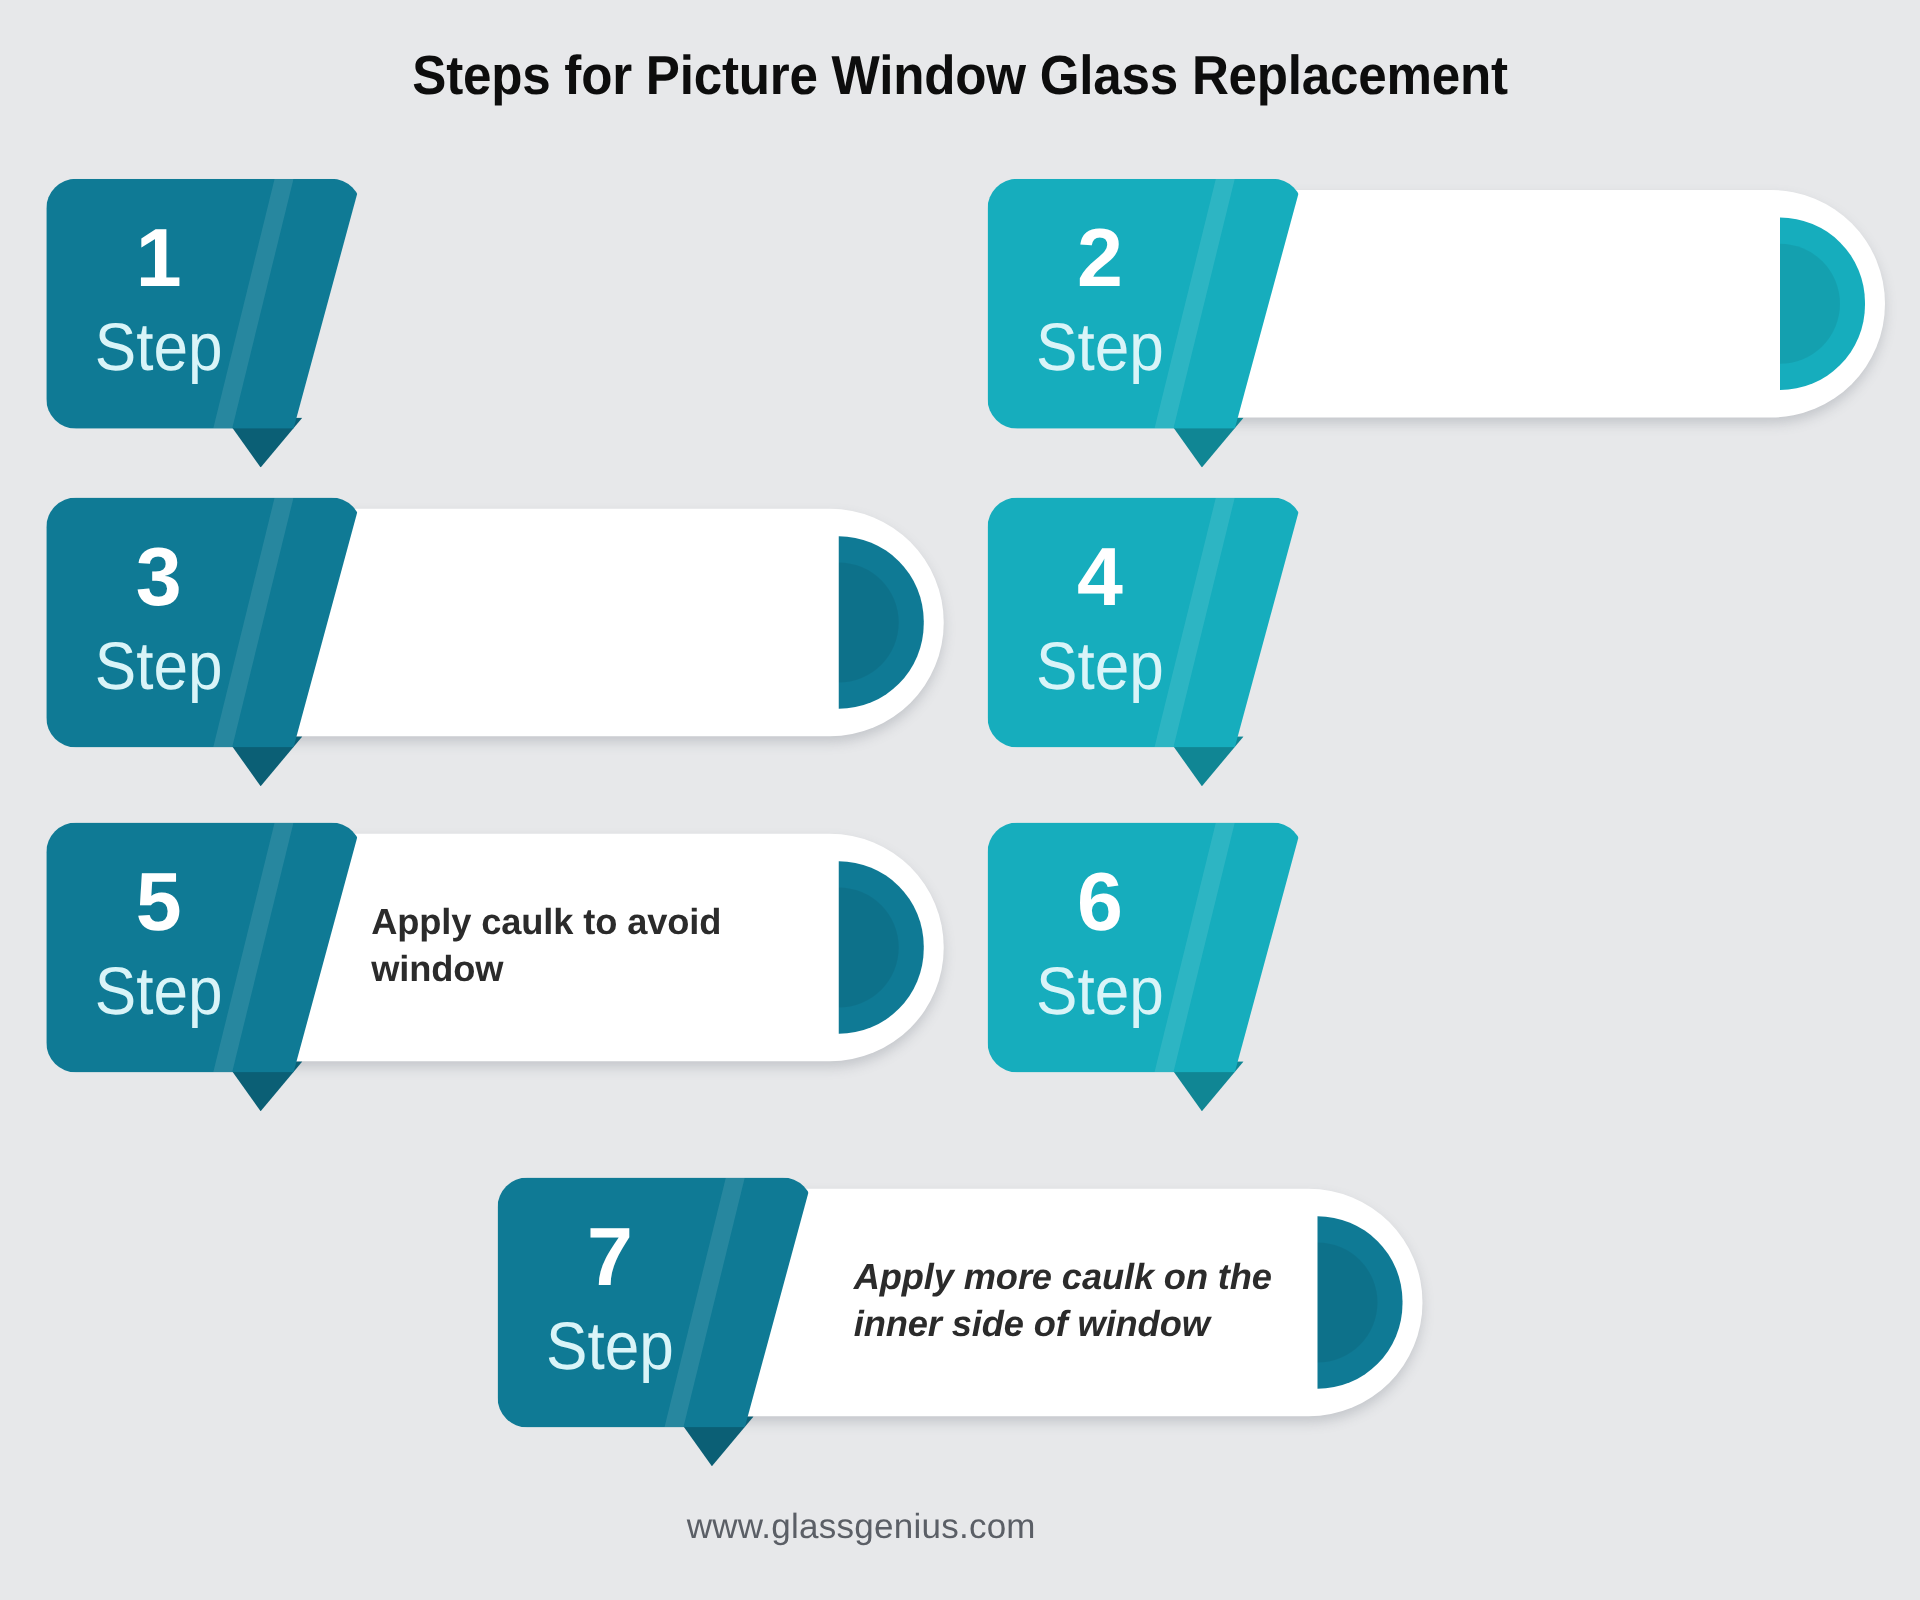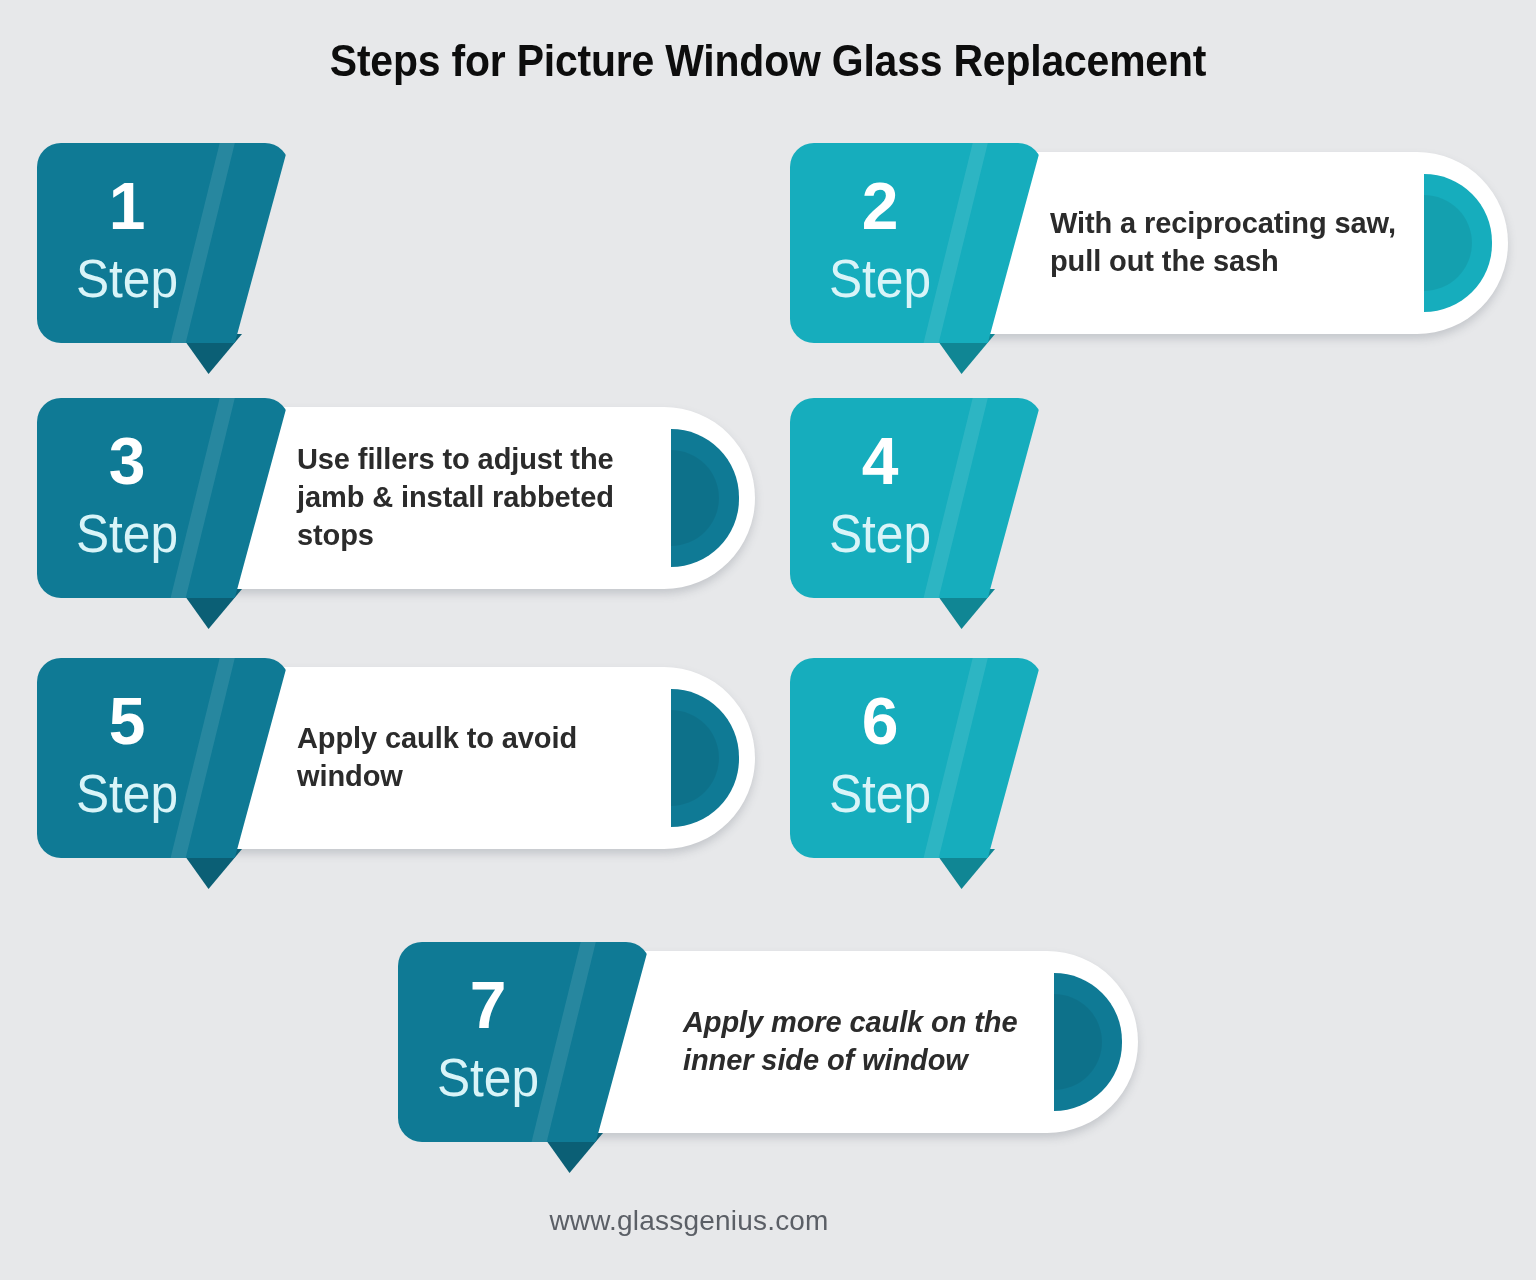--- a/index.html
+++ b/index.html
@@ -199,36 +199,34 @@
         <div class="badge-stripe"></div>
         <div class="badge-num">1</div>
         <div class="badge-step">Step</div>
       </div>
     </div>
     <div class="card r1 cR">
       <div class="card-body">
         <div class="card-cap" style="background: rgb(22, 173, 189);">
           <div class="cap-inner"></div>
         </div>
-        <div class="card-text">With a reciprocating saw, pull out the sash</div>
       </div>
       <div class="card-fold" style="background: rgb(16, 134, 148);"></div>
       <div class="card-badge">
         <div class="badge-fill" style="background: rgb(22, 173, 189);"></div>
         <div class="badge-stripe"></div>
         <div class="badge-num">2</div>
         <div class="badge-step">Step</div>
       </div>
     </div>
     <div class="card r2 cL">
       <div class="card-body">
         <div class="card-cap" style="background: rgb(15, 122, 149);">
           <div class="cap-inner"></div>
         </div>
-        <div class="card-text">Use fillers to adjust the jamb &amp; install rabbeted stops</div>
       </div>
       <div class="card-fold" style="background: rgb(11, 95, 117);"></div>
       <div class="card-badge">
         <div class="badge-fill" style="background: rgb(15, 122, 149);"></div>
         <div class="badge-stripe"></div>
         <div class="badge-num">3</div>
         <div class="badge-step">Step</div>
       </div>
     </div>
     <div class="card r2 cR">

